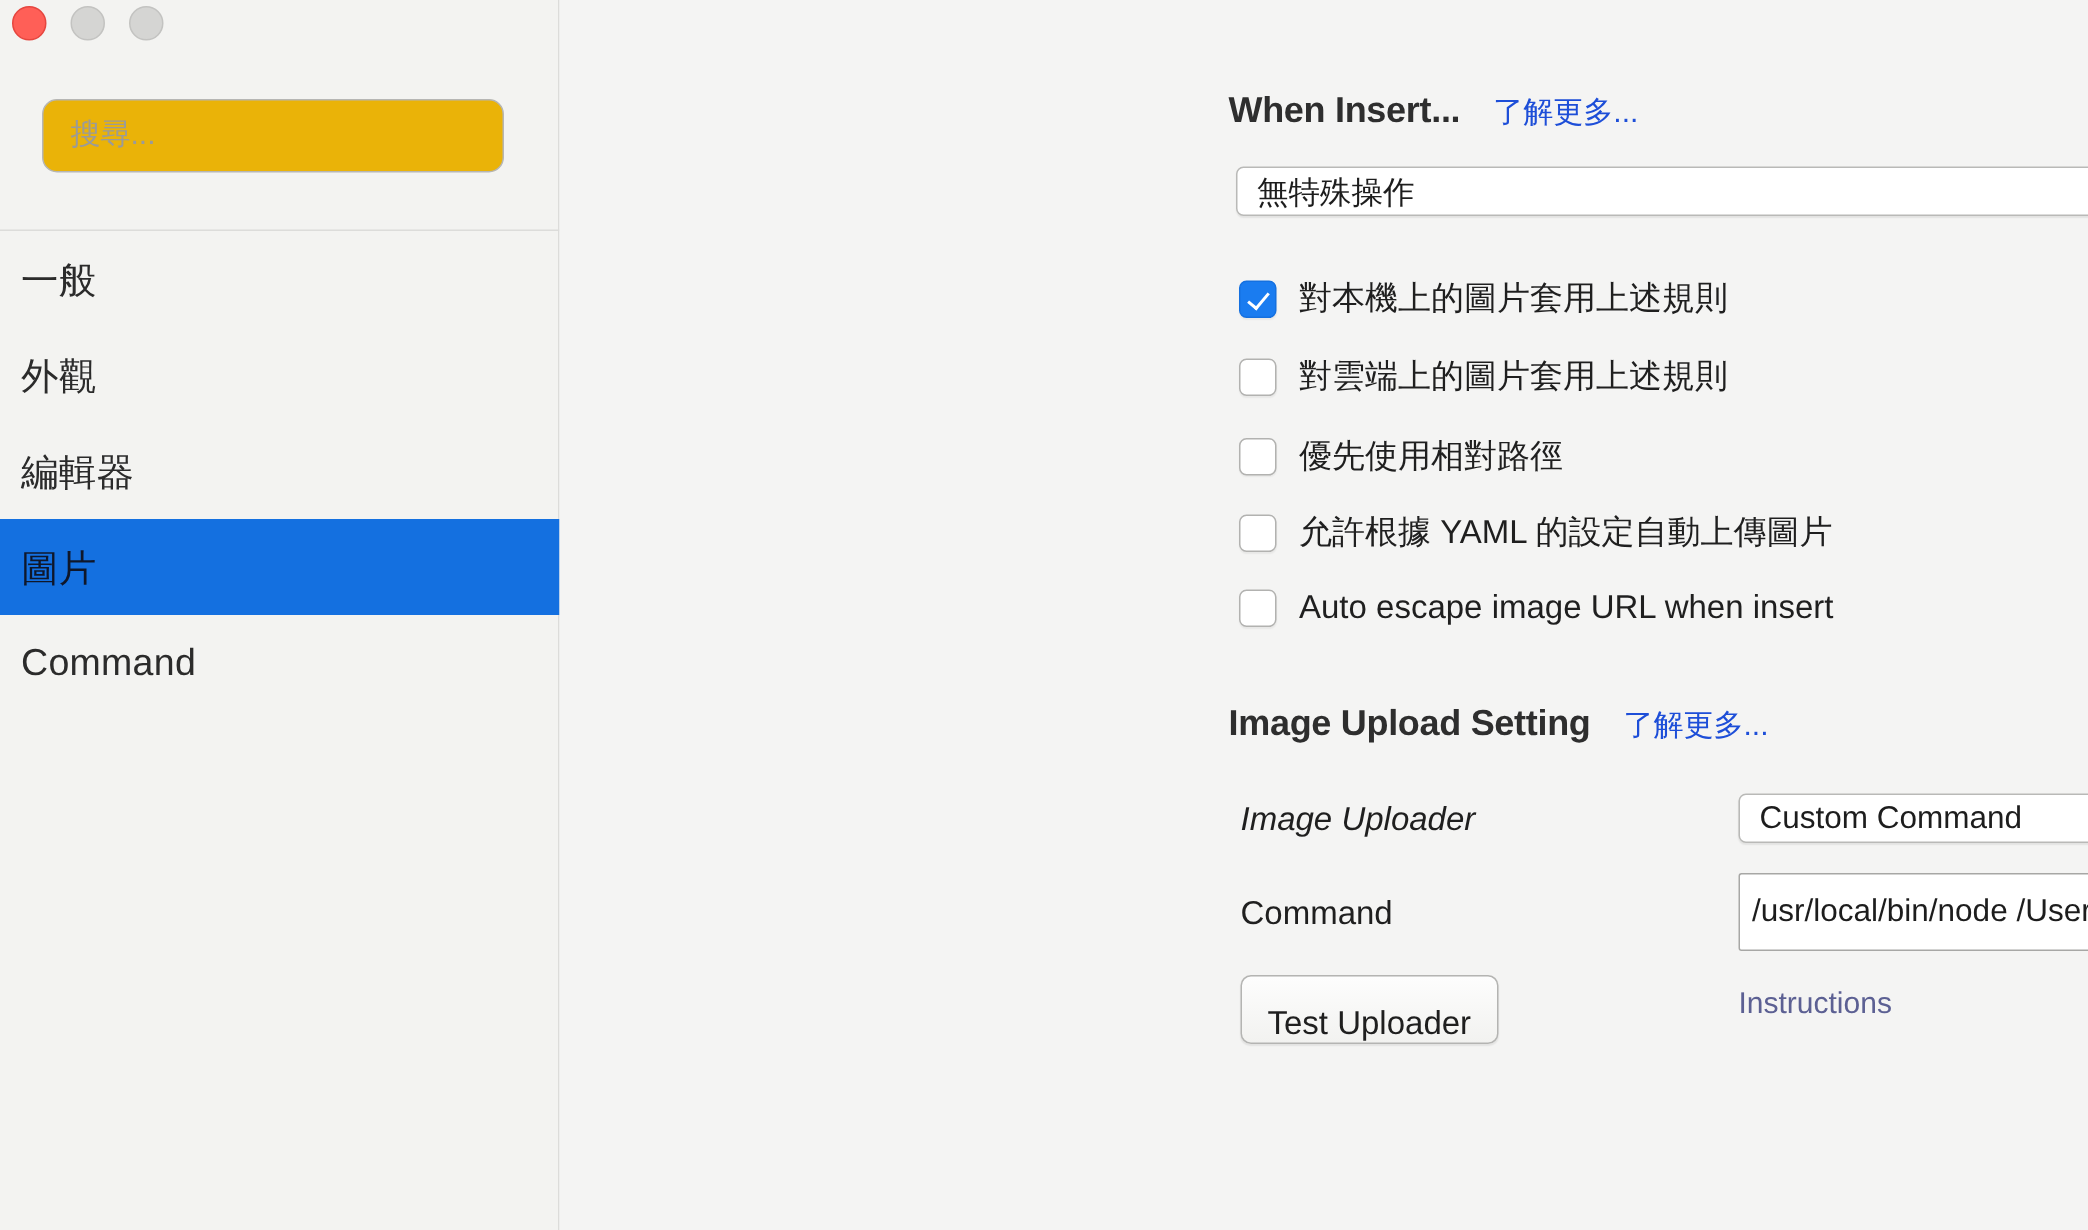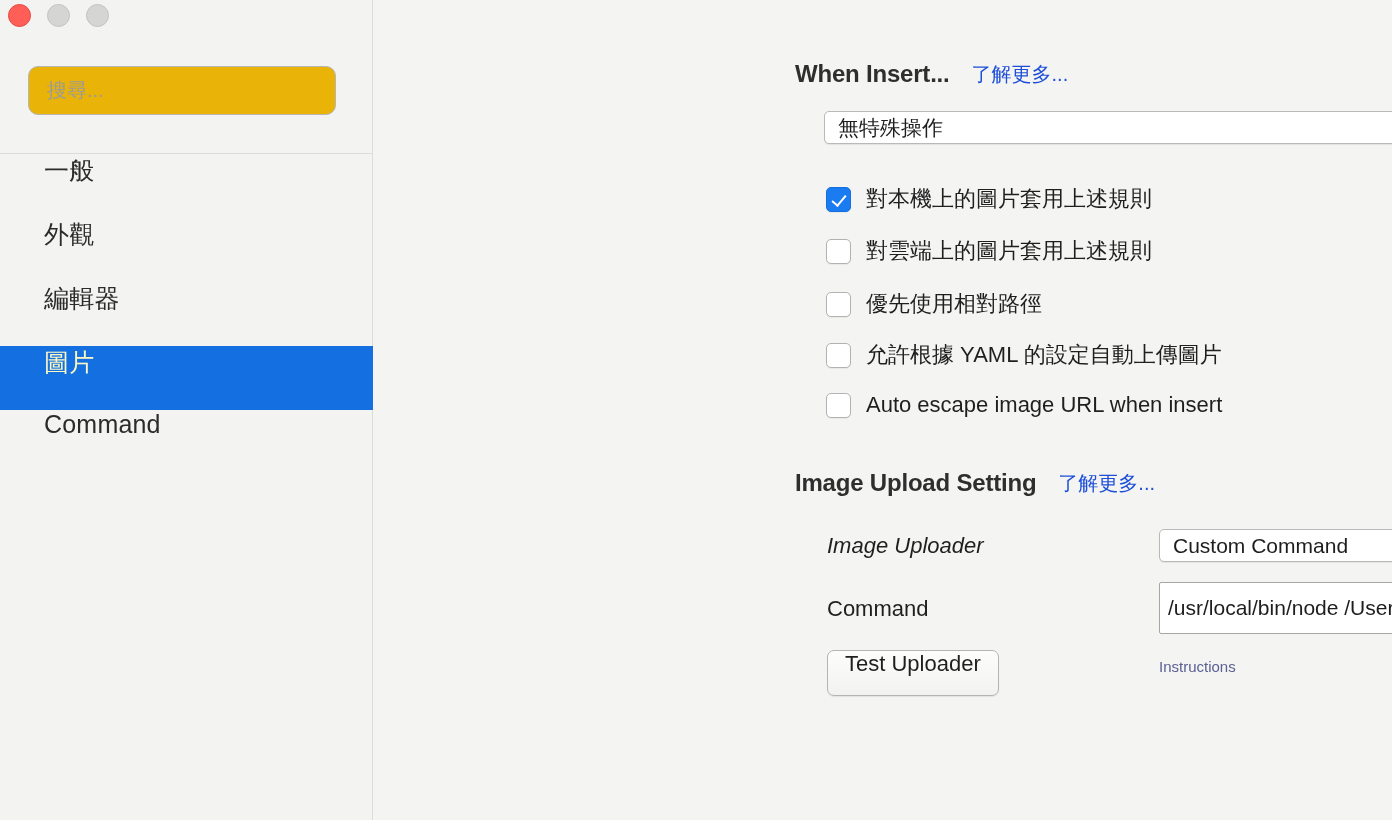--- a/index.html
+++ b/index.html
@@ -91,45 +91,47 @@
 
   .nav-list {
     position: absolute;
     top: 154px;
     left: 0;
     width: 373px;
   }
   .nav-item {
     height: 64px;
     display: flex;
-    padding-left: 44px;
+    align-items: center;
+    padding-left: 14px;
     box-sizing: border-box;
     font-size: 25px;
     color: #2b2b2b;
     cursor: default;
     letter-spacing: 0.2px;
   }
   .nav-item.selected {
     background: #1470e0;
-    color: #fef9c3;
+    color: #0f172a;
   }
 
   
   .main {
     position: relative;
     flex: 1 1 auto;
     height: 820px;
     background: #f4f4f3;
   }
 
   .section-head {
     position: absolute;
     display: flex;
     align-items: center;
     gap: 22px;
+    margin-left: 24px;
   }
   .section-title {
     font-size: 24px;
     font-weight: bold;
     color: #2e2e2e;
     letter-spacing: -0.2px;
   }
   .learn-more {
     font-size: 20px;
     color: #1d4ed8;
@@ -249,28 +251,28 @@
     box-sizing: border-box;
     background: linear-gradient(180deg, #fdfdfd 0%, #f2f2f0 100%);
     border: 1px solid #b4b4b2;
     border-radius: 7px;
     font-size: 22px;
     color: #1f1f1f;
     font-family: "Liberation Sans", "DejaVu Sans", sans-serif;
     box-shadow: 0 1px 1px rgba(0,0,0,0.07);
     cursor: default;
     display: flex;
-    align-items: flex-start;
+    align-items: flex-end;
   }
 
   .inline-link {
     position: absolute;
     top: 658px;
     left: 786px;
-    font-size: 15px;
+    font-size: 20px;
     color: #5c6093;
     cursor: pointer;
   }
 </style>
 </head>
 <body>
 
 <div class="window">
 
   <div class="sidebar">

